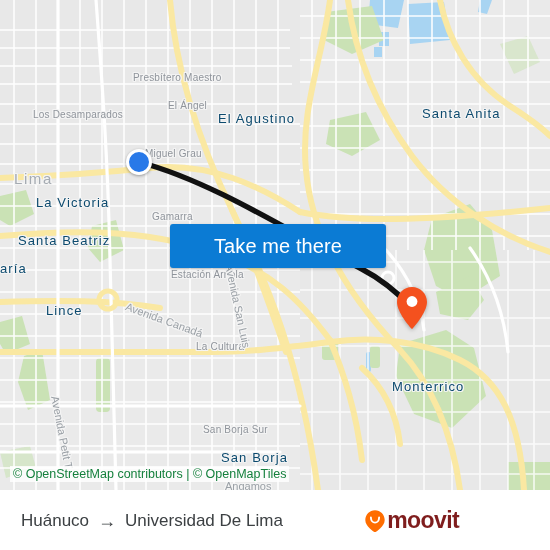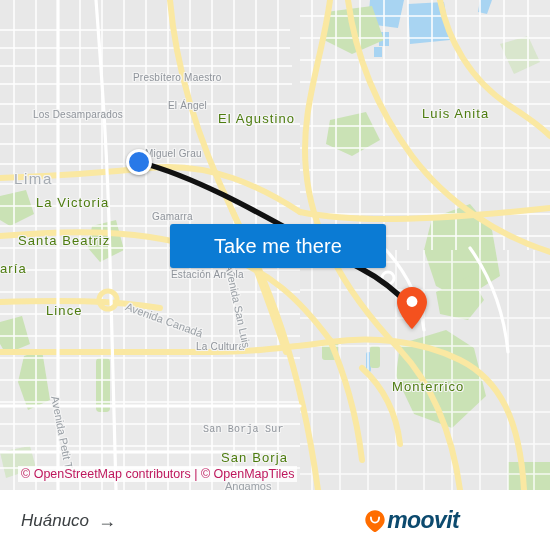--- a/index.html
+++ b/index.html
@@ -32,21 +32,21 @@
     position: absolute;
     color: #9aa0a6;
     white-space: nowrap;
     pointer-events: none;
     text-shadow:
       -1.2px 0 #f4f4f4, 1.2px 0 #f4f4f4, 0 -1.2px #f4f4f4, 0 1.2px #f4f4f4,
       -1px -1px #f4f4f4, 1px -1px #f4f4f4, -1px 1px #f4f4f4, 1px 1px #f4f4f4;
   }
   .lbl-place  { font-size: 10px; color: #8f949b; letter-spacing: 0.2px; }
   .lbl-big    { font-size: 15px; color: #a5abb2; letter-spacing: 1.6px; }
-  .lbl-mid    { font-size: 13px; color: #4d7c0f; letter-spacing: 1.1px; }
+  .lbl-mid    { font-size: 13px; color: #0c4a6e; letter-spacing: 1.1px; }
   .lbl-road   { font-size: 11px; color: #9aa0a6; }
 
   
   #origin-marker {
     position: absolute;
     width: 26px; height: 26px;
     border-radius: 50%;
     background: #2979e8;
     border: 3px solid #ffffff;
     box-shadow: 0 1px 3px rgba(0,0,0,0.35);
@@ -77,57 +77,55 @@
     align-items: center;
     justify-content: center;
     padding: 0;
   }
 
   
   #attribution {
     position: absolute;
     left: 10px; top: 466px;
     font-size: 12.5px;
-    color: #be185d;
+    color: #15803d;
     background: rgba(255,255,255,0.82);
     padding: 1px 3px;
     white-space: nowrap;
-    margin-left: 8px;
   }
 
   
   #footer {
     position: absolute;
     left: 0; top: 490px;
     width: 480px; height: 60px;
     background: #ffffff;
     display: flex;
     align-items: center;
     justify-content: space-between;
     padding: 0 21px 0 21px;
     border-top: 1px solid #ffffff;
-    font-style: italic;
   }
   #trip-summary {
     display: flex;
     align-items: center;
     gap: 9px;
     font-size: 17px;
     color: #3c4043;
   }
   #trip-arrow { font-size: 18px; color: #3c4043; line-height: 1; }
   #moovit-logo {
     display: flex;
     align-items: center;
     gap: 1px;
   }
   #moovit-wordmark {
     font-size: 23px;
     font-weight: bold;
-    color: #0c4a6e;
+    color: #7f1d1d;
     letter-spacing: -0.6px;
     line-height: 1;
   }
 </style>
 </head>
 <body>
 
 <div id="app">
 
   <div id="map">
@@ -223,32 +221,32 @@
       <circle cx="388" cy="278" r="6" fill="none" stroke="#ffffff" stroke-width="3"></circle>
 
       <path d="M139 162 C 215 182, 300 238, 360 268 C 385 281, 400 295, 412 308" stroke="#111111" stroke-width="5.4" fill="none" stroke-linecap="round"></path>
     </svg>
 
     <div id="map-labels">
         <div class="map-label lbl-place" style="left: 133px; top: 72px;">Presbítero Maestro</div>
         <div class="map-label lbl-place" style="left: 33px; top: 87px; margin-top: 22px;">Los Desamparados</div>
         <div class="map-label lbl-place" style="left: 168px; top: 100px;">El Ángel</div>
         <div class="map-label lbl-mid" style="left: 218px; top: 111px;">El Agustino</div>
-        <div class="map-label lbl-mid" style="left: 422px; top: 106px;">Luis Anita</div>
+        <div class="map-label lbl-mid" style="left: 422px; top: 106px;">Santa Anita</div>
         <div class="map-label lbl-place" style="left: 145px; top: 148px;">Miguel Grau</div>
         <div class="map-label lbl-big" style="left: 14px; top: 170px;">Lima</div>
         <div class="map-label lbl-mid" style="left: 36px; top: 195px;">La Victoria</div>
         <div class="map-label lbl-place" style="left: 152px; top: 211px;">Gamarra</div>
         <div class="map-label lbl-mid" style="left: 18px; top: 233px;">Santa Beatriz</div>
         <div class="map-label lbl-mid" style="left: 0px; top: 261px;">aría</div>
         <div class="map-label lbl-place" style="left: 147px; top: 269px; margin-left: 24px;">Estación Arriola</div>
         <div class="map-label lbl-mid" style="left: 46px; top: 303px;">Lince</div>
         <div class="map-label lbl-place" style="left: 196px; top: 341px;">La Cultura</div>
         <div class="map-label lbl-mid" style="left: 392px; top: 379px;">Monterrico</div>
-        <div class="map-label lbl-place" style="left: 203px; top: 424px; font-family: Liberation Mono, monospace;">San Borja Sur</div>
+        <div class="map-label lbl-place" style="left: 203px; top: 424px;">San Borja Sur</div>
         <div class="map-label lbl-mid" style="left: 221px; top: 450px;">San Borja</div>
         <div class="map-label lbl-road" style="left: 126px; top: 300px; transform: rotate(20deg); transform-origin: left center;">Avenida Canadá</div>
         <div class="map-label lbl-road" style="left: 229px; top: 258px; transform: rotate(78deg); transform-origin: left center;">Avenida San Luis</div>
         <div class="map-label lbl-road" style="left: 55px; top: 390px; transform: rotate(79deg); transform-origin: left center;">Avenida Petit T</div>
         <div class="map-label lbl-road" style="left: 225px; top: 480px; transform: rotate(0deg); transform-origin: left center;">Angamos</div>
       </div>
 
     <div id="origin-marker" style="background: rgb(41, 121, 232);"></div>
 
     <svg id="dest-marker" viewBox="0 0 32 44">
@@ -258,20 +256,21 @@
 
     <button id="cta-button" style="background: rgb(11, 123, 212); color: rgb(255, 255, 255);">Take me there</button>
 
     <div id="attribution">© OpenStreetMap contributors | © OpenMapTiles</div>
   </div>
 
   <div id="footer">
     <div id="trip-summary">
       <span>Huánuco</span>
       <span id="trip-arrow">→</span>
+      <span>Universidad De Lima</span>
     </div>
     <div id="moovit-logo">
       <svg width="22" height="24" viewBox="0 0 22 24">
         <path d="M11 1.2 C5.6 1.2 1.3 5.5 1.3 10.9 c0 6.6 8.5 11.6 9.2 12 a1 1 0 0 0 1 0 c0.7-0.4 9.2-5.4 9.2-12 C20.7 5.5 16.4 1.2 11 1.2 z" fill="#ff6d00"></path>
         <path d="M6.9 8.4 c0 3.2 1.9 5.2 4.1 5.2 s4.1-2 4.1-5.2" fill="none" stroke="#ffffff" stroke-width="1.9" stroke-linecap="round"></path>
       </svg>
       <span id="moovit-wordmark">moovit</span>
     </div>
   </div>
 

